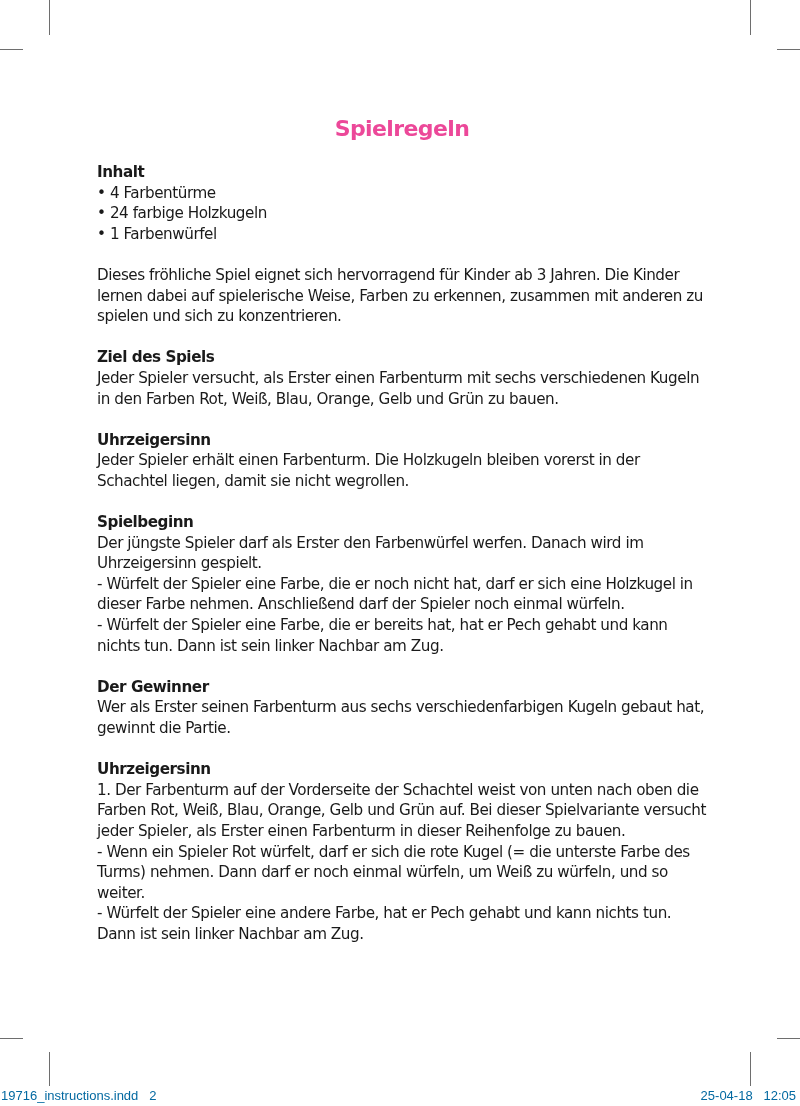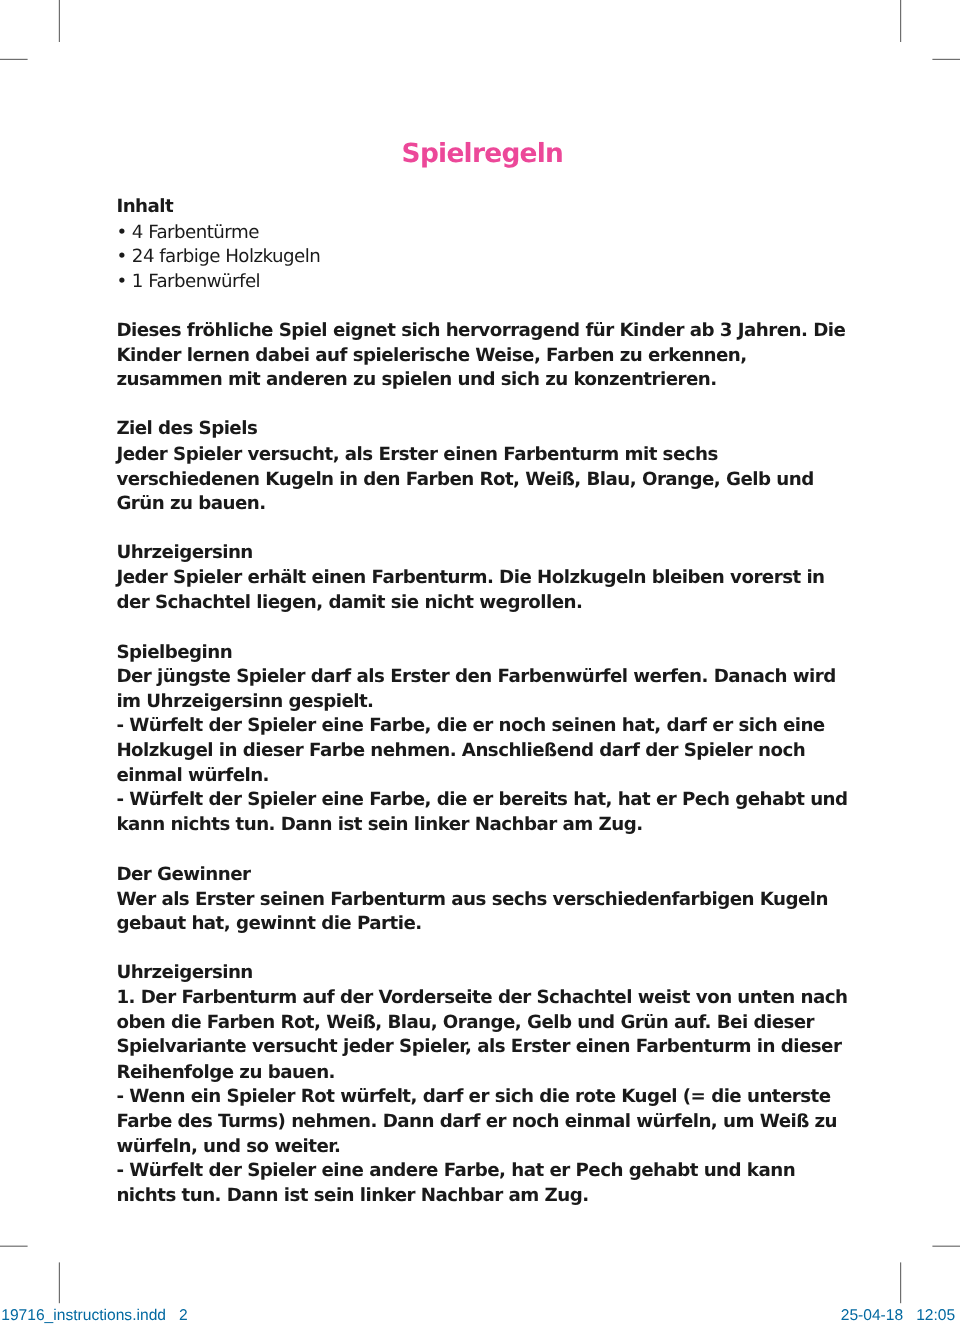--- a/index.html
+++ b/index.html
@@ -16,21 +16,21 @@
     letter-spacing: -0.45px;
   }
   .title {
     color: #ec4899; font-weight: bold; font-size: 22px; line-height: 30px;
     letter-spacing: -0.6px; margin: 0 0 18px 0; text-align: center;
   }
   .section { margin-bottom: 20.6px; }
   .section h2 {
     font-size: 15.2px; font-weight: bold; margin: 0; line-height: 20.6px;
   }
-  .section p { margin: 0; font-weight: bold; }
+  .section p { margin: 0; }
   .list { margin: 0; padding: 0; list-style: none; }
   .list li::before { content: "• "; }
   .slug {
     position: absolute; font-family: "Liberation Sans", sans-serif; font-size: 13px;
     color: #0369a1; top: 1088px;
   }
 </style>
 </head>
 <body>
 
@@ -65,21 +65,21 @@
   </div>
 
   <div class="section">
     <h2>Uhrzeigersinn</h2>
     <p>Jeder Spieler erhält einen Farbenturm. Die Holzkugeln bleiben vorerst in der Schachtel liegen, damit sie nicht wegrollen.</p>
   </div>
 
   <div class="section">
     <h2>Spielbeginn</h2>
     <p>Der jüngste Spieler darf als Erster den Farbenwürfel werfen. Danach wird im Uhrzeigersinn gespielt.</p>
-    <p>- Würfelt der Spieler eine Farbe, die er noch seinen hat, darf er sich eine Holzkugel in dieser Farbe nehmen. Anschließend darf der Spieler noch einmal würfeln.</p>
+    <p>- Würfelt der Spieler eine Farbe, die er noch nicht hat, darf er sich eine Holzkugel in dieser Farbe nehmen. Anschließend darf der Spieler noch einmal würfeln.</p>
     <p>- Würfelt der Spieler eine Farbe, die er bereits hat, hat er Pech gehabt und kann nichts tun. Dann ist sein linker Nachbar am Zug.</p>
   </div>
 
   <div class="section">
     <h2>Der Gewinner</h2>
     <p>Wer als Erster seinen Farbenturm aus sechs verschiedenfarbigen Kugeln gebaut hat, gewinnt die Partie.</p>
   </div>
 
   <div class="section">
     <h2>Uhrzeigersinn</h2>

